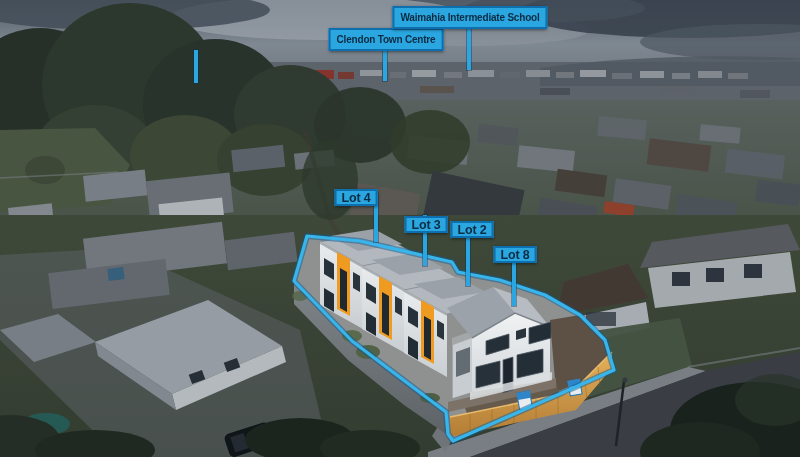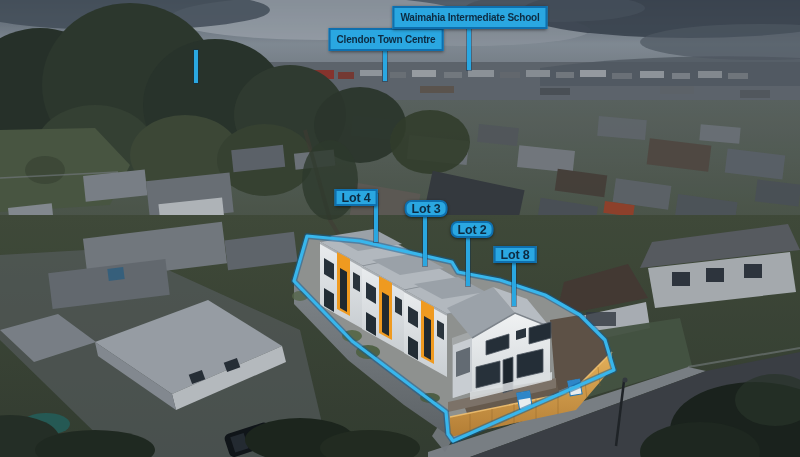--- a/index.html
+++ b/index.html
@@ -273,17 +273,17 @@
   <div class="leader" style="left:467px; top:28px;  height:42px;"></div>
   <div class="leader" style="left:374px; top:194px; height:48px;"></div>
   <div class="leader" style="left:423px; top:215px; height:51px;"></div>
   <div class="leader" style="left:466px; top:237px; height:49px;"></div>
   <div class="leader" style="left:512px; top:262px; height:44px;"></div>
 
   <div class="label landmark" style="left:386px; top:28px;">Clendon Town Centre</div>
   <div class="label landmark" style="left:470px; top:6px;">Waimahia Intermediate School</div>
 
   <div class="label lot" style="left:356px; top:178px;margin-top:11px;">Lot 4</div>
-  <div class="label lot" style="left:426px; top:200px;border-radius:7px;">Lot 3</div>
-  <div class="label lot" style="left:472px; top:221px;border-radius:7px;">Lot 2</div>
+  <div class="label lot" style="left:426px; top:216px;">Lot 3</div>
+  <div class="label lot" style="left:472px; top:221px;">Lot 2</div>
   <div class="label lot" style="left:515px; top:246px;">Lot 8</div>
 
 </div>
 
 </body></html>

